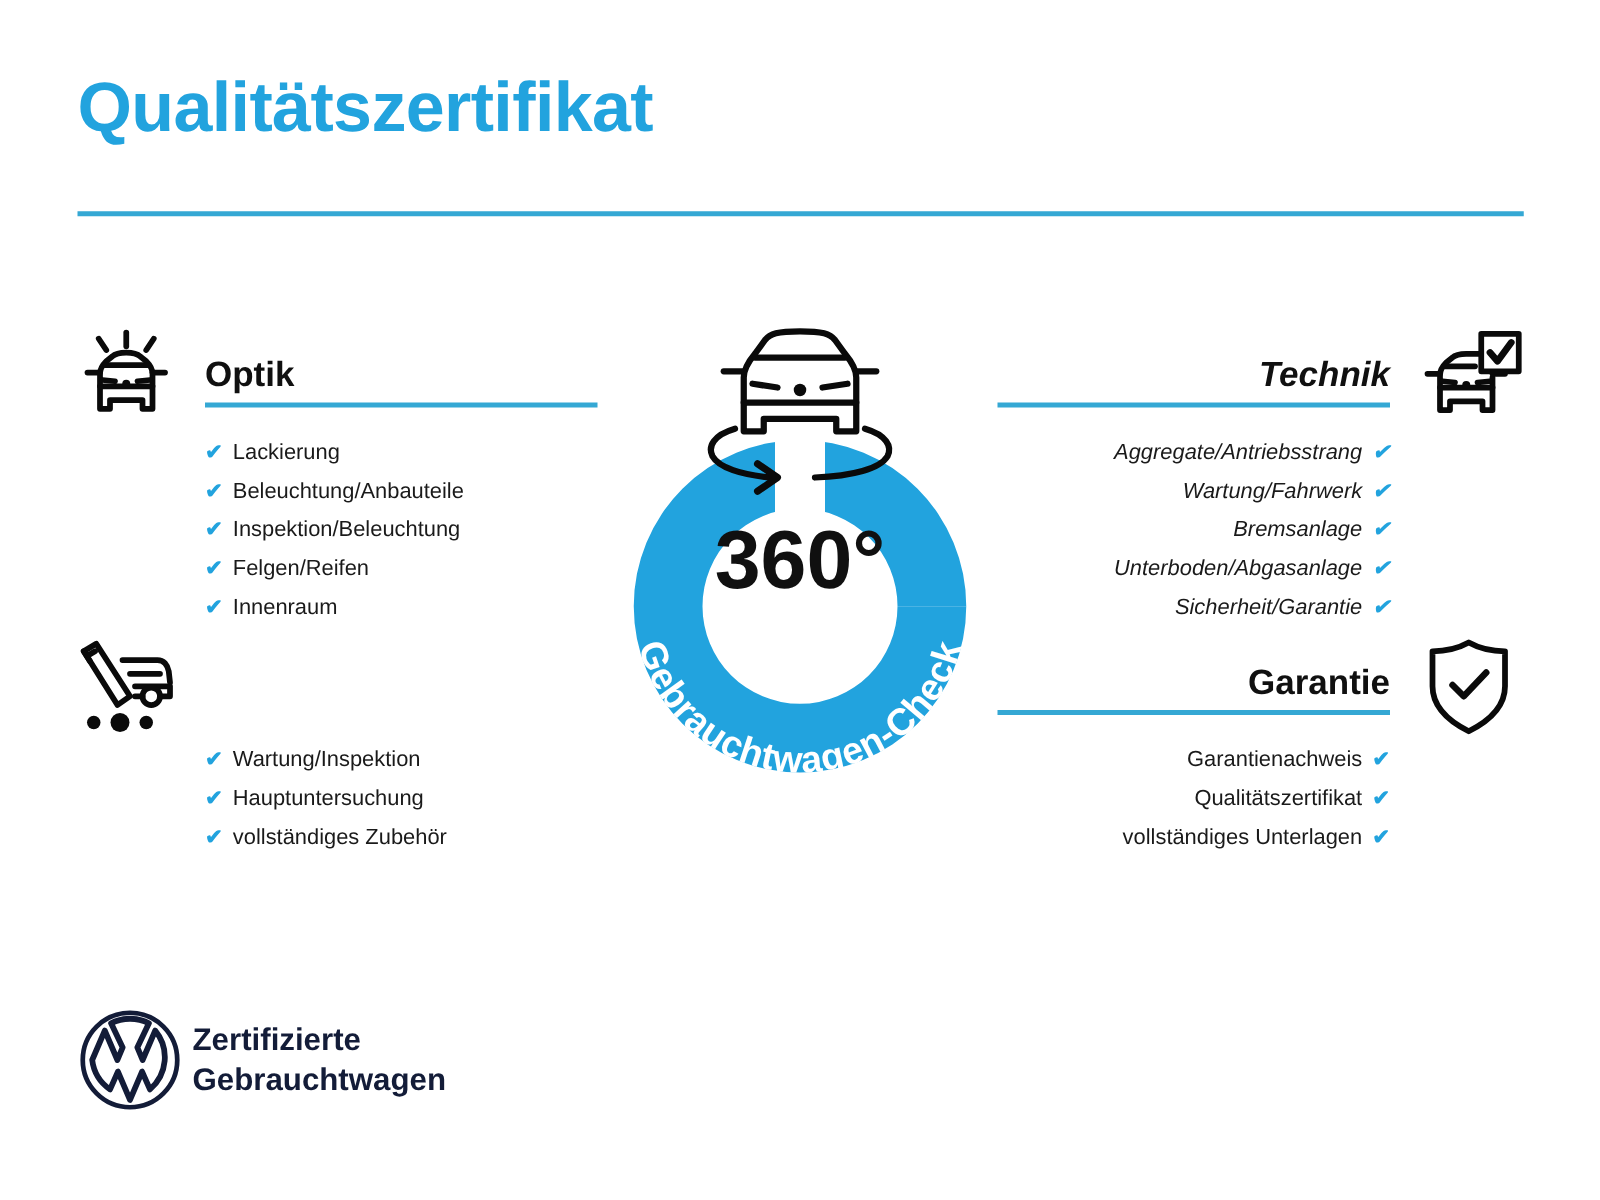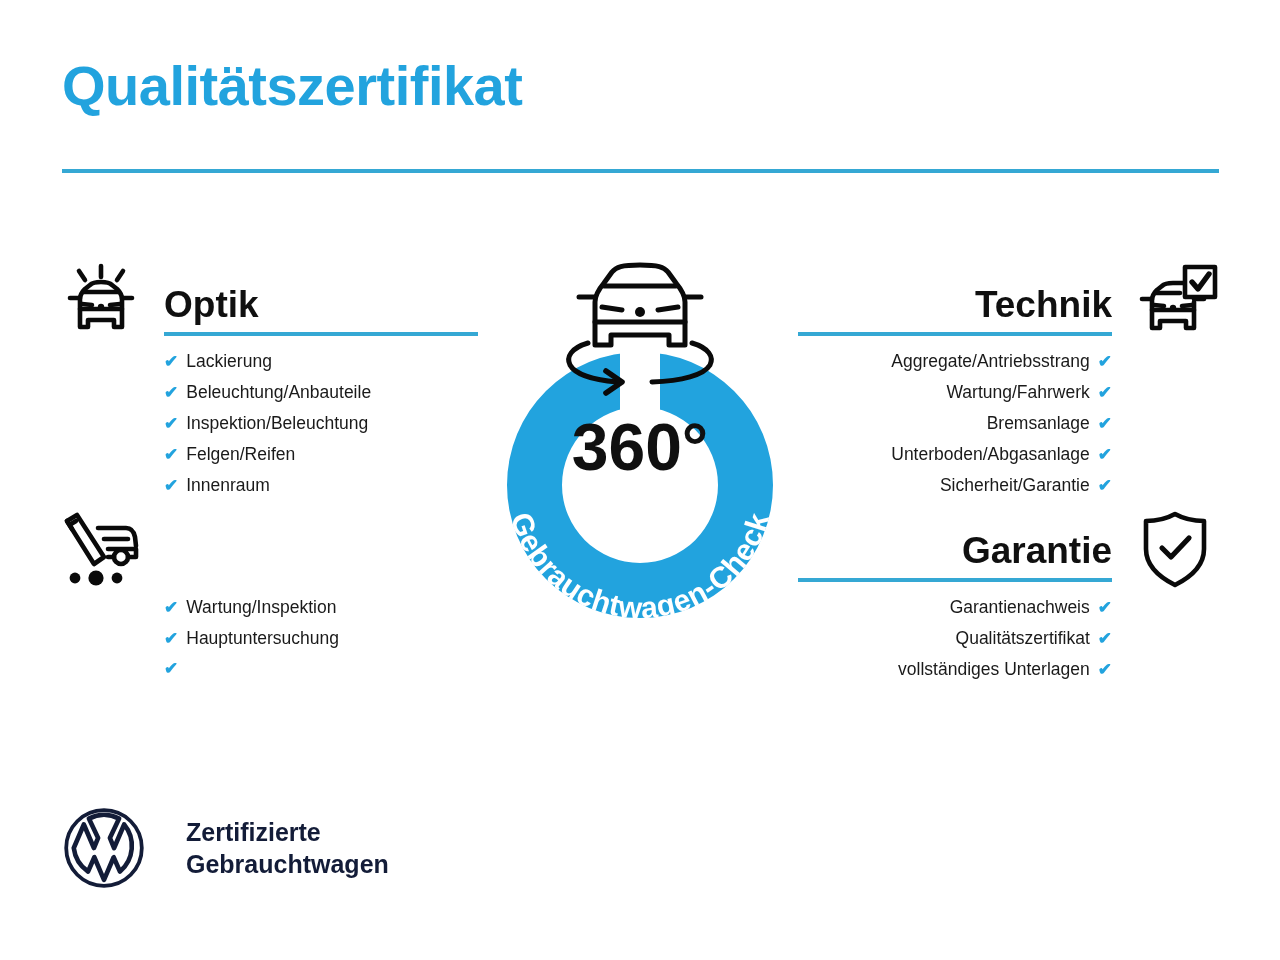--- a/index.html
+++ b/index.html
@@ -36,21 +36,21 @@
     background: #35A8D4;
   }
 
   
   .quad {
     position: absolute;
     width: 420px;
   }
   #quad-optik   { left: 58px;  top: 262px; }
   #quad-wartung { left: 58px;  top: 508px; }
-  #quad-technik { left: 798px; top: 262px; }
+  #quad-technik { left: 798px; top: 262px; font-style: italic; }
   #quad-garantie{ left: 798px; top: 508px; }
 
   .quad-head {
     position: relative;
     height: 78px;
   }
   .quad-icon {
     position: absolute;
     top: 0;
     width: 86px;
@@ -61,21 +61,21 @@
   .quad-icon svg { display: block; width: 100%; height: 100%; }
 
   .quad-title-wrap {
     position: absolute;
     top: 22px;
   }
   .left  .quad-title-wrap { left: 106px;  width: 314px; text-align: left; }
   .right .quad-title-wrap { right: 106px; width: 314px; text-align: right; }
 
   .quad-title {
-    font-size: 37px;
+    font-size: 28px;
     font-weight: bold;
     color: #101010;
     line-height: 1.12;
     white-space: nowrap;
   }
   .quad-rule {
     margin-top: 7px;
     height: 4px;
     background: #35A8D4;
     width: 100%;
@@ -127,21 +127,21 @@
   #footer-logo {
     position: absolute;
     left: 62px;
     top: 806px;
     display: flex;
     align-items: center;
   }
   #vw-roundel { width: 84px; height: 84px; }
   #vw-roundel svg { display: block; width: 100%; height: 100%; }
   #footer-text {
-    margin-left: 40px;
+    margin-left: 8px;
     font-size: 25px;
     font-weight: bold;
     color: #131C38;
     line-height: 1.28;
   }
   #footer-text div { white-space: nowrap; }
 </style>
 </head>
 <body>
 
@@ -216,20 +216,21 @@
     <li class="check-item">
         <span class="check-mark">✔</span>
         <span>Wartung/Inspektion</span>
       </li>
     <li class="check-item">
         <span class="check-mark">✔</span>
         <span>Hauptuntersuchung</span>
       </li>
     <li class="check-item">
         <span class="check-mark">✔</span>
+        <span>vollständiges Zubehör</span>
       </li>
   </ul>
 </div>
 
 <div class="quad right" id="quad-technik">
   <div class="quad-head">
     <span class="quad-icon">
       <svg viewBox="0 0 86 82" fill="none" stroke="#0a0a0a" stroke-width="4.6" stroke-linecap="round" stroke-linejoin="round">
         <path d="M20 48 L20 38 C20 34 22 31 25 28 L30 24 C32 22 35 21 41 21 L52 21"></path>
         <path d="M62 40 L62 48"></path>

